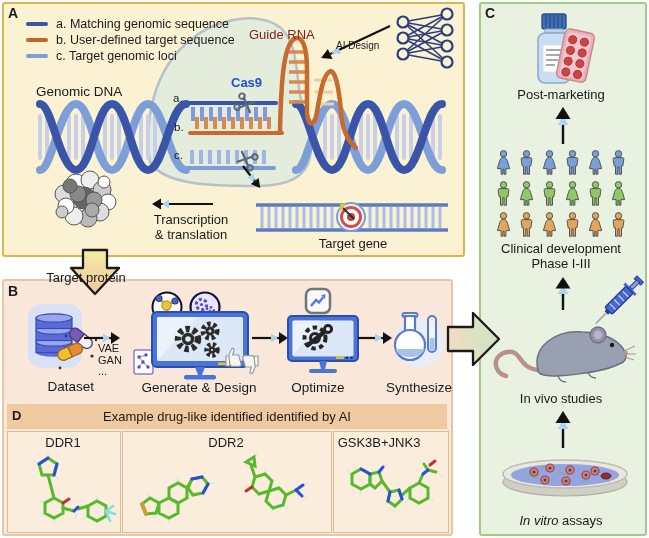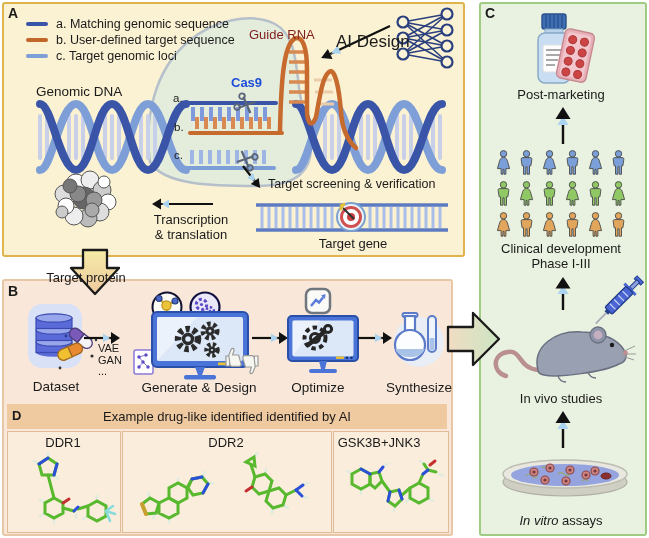--- a/index.html
+++ b/index.html
@@ -632,33 +632,32 @@
     </div>
     <div class="legend-row">
       <span class="sw" style="background: rgb(125, 158, 214);"></span>
       <span>c. Target genomic loci</span>
     </div>
   </div>
 
   <div class="txt" style="left:36px;top:84px;font-size:13.5px;">Genomic DNA</div>
   <div class="txt" style="left:249px;top:28px;color:#7f1d1d;font-size:13px;">Guide RNA</div>
   <div class="txt" style="left:231px;top:76px;color:#1d4ed8;font-weight:bold;font-size:13px;">Cas9</div>
-  <div class="txt" style="left:336px;top:32px;font-size:17px;">AI Design</div>
+  <div class="txt" style="left:336px;top:40px;font-size:10px;">AI Design</div>
   <div class="txt" style="left:173px;top:92px;font-size:11.5px;">a.</div>
   <div class="txt" style="left:174px;top:121px;font-size:11.5px;">b.</div>
   <div class="txt" style="left:174px;top:149px;font-size:11.5px;">c.</div>
-  <div class="txt" style="left:268px;top:177px;width:192px;">Target screening &amp; verification</div>
   <div class="txt ctr" style="left:305px;top:237px;width:96px;font-size:13px;">Target gene</div>
   <div class="txt ctr" style="left:141px;top:213px;width:100px;font-size:13px;">
     <div>Transcription</div>
     <div>&amp; translation</div>
   </div>
   <div class="txt ctr" style="left:31px;top:234px;width:110px;font-size:13px;margin-top:37px;">Target protein</div>
 
-  <div class="txt ctr" style="left:18px;top:379px;width:76px;font-size:13.5px;">Dataset</div>
+  <div class="txt ctr" style="left:18px;top:379px;width:76px;font-size:13.5px;text-align:right;">Dataset</div>
   <div class="txt" style="left:98px;top:343px;font-size:11px;line-height:11.5px;">
     <div>VAE</div>
     <div>GAN</div>
     <div>...</div>
   </div>
   <div class="txt ctr" style="left:122px;top:380px;width:154px;font-size:13.5px;">Generate &amp; Design</div>
   <div class="txt ctr" style="left:274px;top:380px;width:88px;font-size:13.5px;">Optimize</div>
   <div class="txt ctr" style="left:378px;top:380px;width:82px;font-size:13.5px;">Synthesize</div>
 
   <div class="txt ctr" style="left:7px;top:404px;width:440px;height:25px;line-height:25px;font-size:13px;z-index:5;">Example drug-like identified identified by AI</div>

